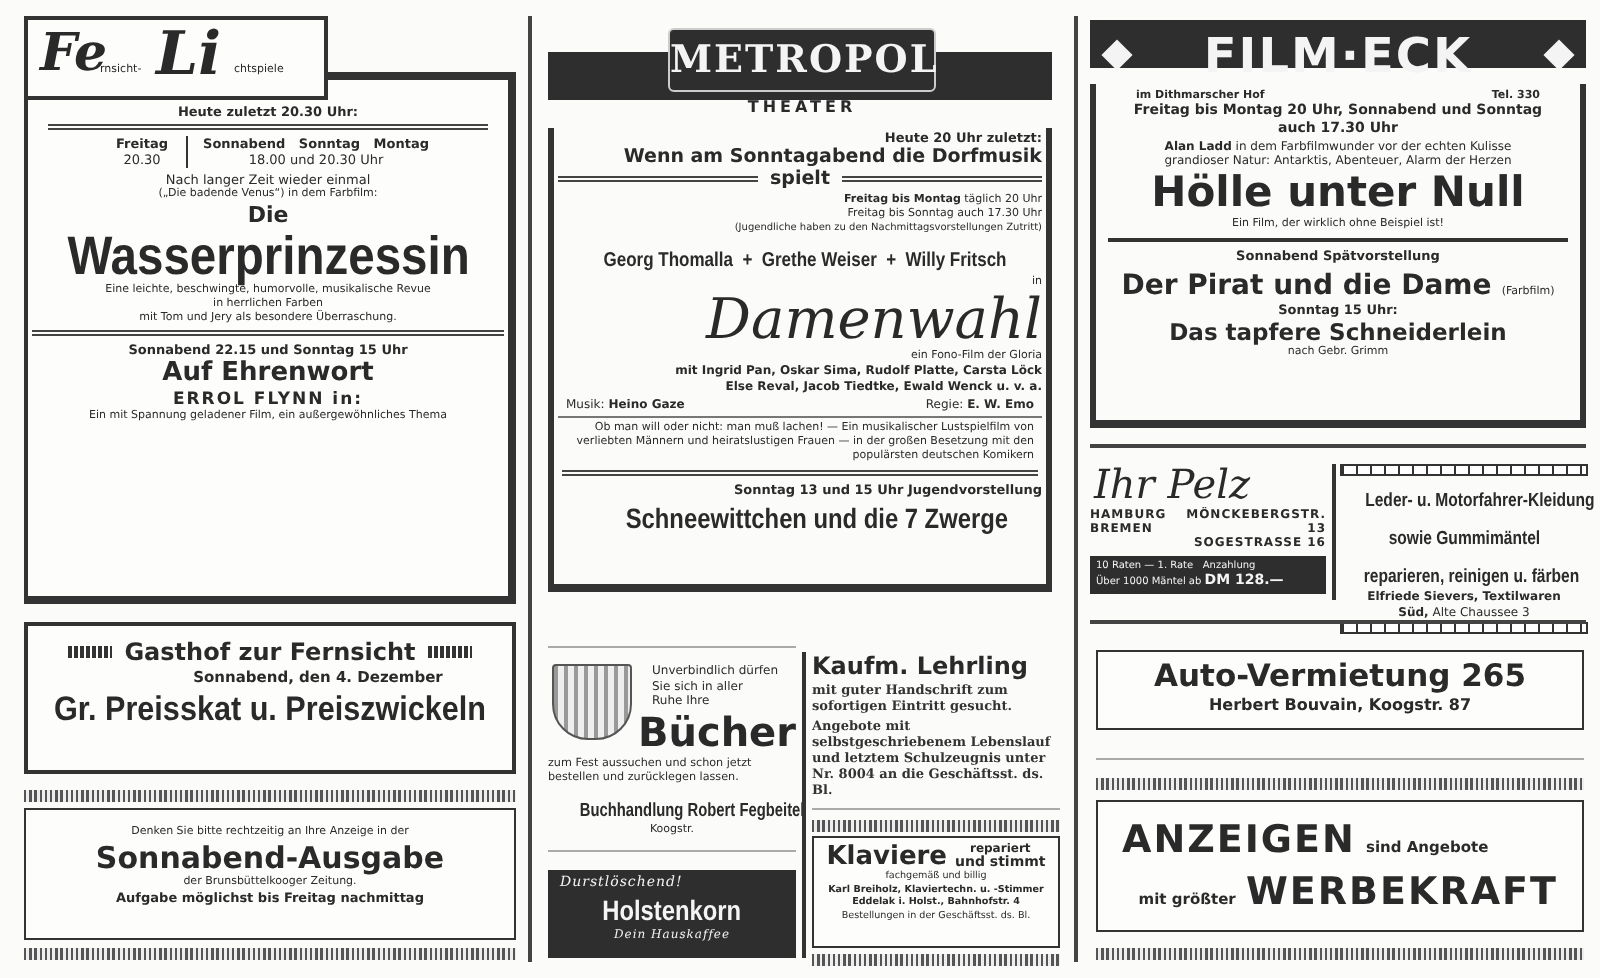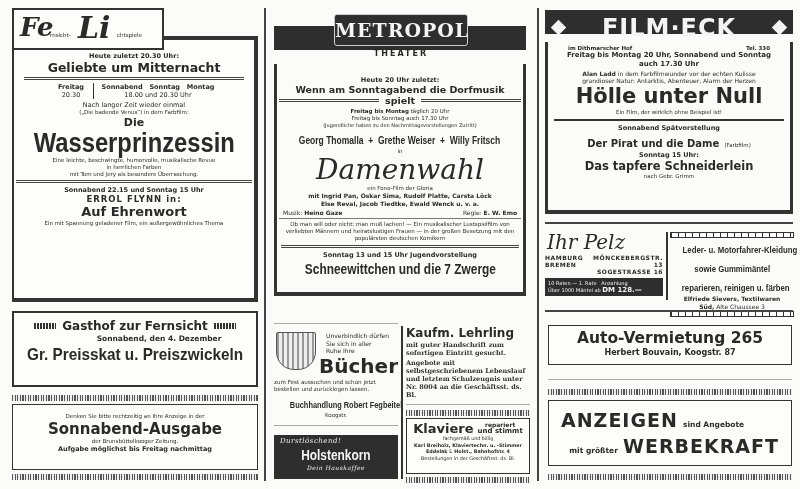--- a/index.html
+++ b/index.html
@@ -31,43 +31,42 @@
 
   <div class="abs" style="left:0;top:0;width:152px;height:42px;border:2px solid #333;background:#fdfdfb;z-index:2;">
     <span class="abs serif-it b" style="left:6px;top:2px;font-size:26px;">Fe</span>
     <span class="abs" style="left:36px;top:22px;font-size:5.5px;">rnsicht-</span>
     <span class="abs serif-it b" style="left:64px;top:0px;font-size:30px;">Li</span>
     <span class="abs" style="left:103px;top:22px;font-size:5.5px;">chtspiele</span>
   </div>
   <div class="abs" style="left:0;top:28px;width:246px;height:266px;border:2px solid #333;border-right-width:4px;border-bottom-width:4px;border-top-width:4px;background:#fdfdfb;"></div>
   <div class="abs c" style="left:4px;top:44px;width:236px;">
     <div class="small b">Heute zuletzt 20.30 Uhr:</div>
-    <div class="b" style="font-size:12.5px;line-height:15px;">Geliebte um Mitternacht</div>
     <div class="hr" style="margin:2px 8px 3px;"></div>
     <div style="display:flex;justify-content:center;align-items:flex-start;font-size:6.5px;line-height:8px;">
       <div style="width:40px;border-right:1.5px solid #333;padding-right:4px;">
         <div class="b">Freitag</div>
         <div>20.30</div>
       </div>
       <div style="padding-left:8px;">
         <div class="b" style="white-space:pre;">Sonnabend   Sonntag   Montag</div>
         <div>18.00 und 20.30 Uhr</div>
       </div>
     </div>
     <div class="small" style="margin-top:2px;">Nach langer Zeit wieder einmal</div>
     <div class="xs">(„Die badende Venus“) in dem Farbfilm:</div>
     <div class="b" style="font-size:11px;line-height:13px;">Die</div>
     <div class="cond" style="font-size:27px;line-height:28px;transform:scaleX(0.88);">Wasserprinzessin</div>
     <div class="xs">Eine leichte, beschwingte, humorvolle, musikalische Revue</div>
     <div class="xs">in herrlichen Farben</div>
     <div class="xs">mit Tom und Jery als besondere Überraschung.</div>
     <div class="hr" style="margin:2px 0 3px;"></div>
     <div class="small b">Sonnabend 22.15 und Sonntag 15 Uhr</div>
+    <div class="b" style="font-size:13px;line-height:16px;">Auf Ehrenwort</div>
     <div class="b" style="font-size:8.5px;line-height:10px;letter-spacing:1px;">ERROL FLYNN in:</div>
-    <div class="b" style="font-size:13px;line-height:16px;">Auf Ehrenwort</div>
     <div class="xs">Ein mit Spannung geladener Film, ein außergewöhnliches Thema</div>
   </div>
 </section>
 
 <section class="box c" style="left:12px;top:311px;width:246px;height:76px;">
   <div style="display:flex;align-items:center;justify-content:center;margin-top:6px;gap:6px;">
     <span style="display:inline-block;width:22px;height:6px;background:repeating-linear-gradient(90deg,#333 0 2px,transparent 2px 3px);"></span>
     <span class="b" style="font-size:12px;">Gasthof zur Fernsicht</span>
     <span style="display:inline-block;width:22px;height:6px;background:repeating-linear-gradient(90deg,#333 0 2px,transparent 2px 3px);"></span>
   </div>
@@ -85,21 +84,21 @@
 <div class="abs stripe" style="left:12px;top:474px;width:246px;"></div>
 
 <section class="abs" style="left:274px;top:6px;width:252px;height:290px;">
 
   <div class="abs dark" style="left:0;top:20px;width:252px;height:24px;"></div>
   <div class="abs dark c" style="left:60px;top:8px;width:134px;height:32px;border-radius:3px;border:1px solid #ccc;">
     <span class="b serif" style="font-family:'DejaVu Serif',serif;font-size:19px;line-height:30px;letter-spacing:1px;">METROPOL</span>
   </div>
   <div class="abs c b" style="left:60px;top:43px;width:134px;font-size:8px;letter-spacing:2px;">THEATER</div>
   <div class="abs" style="left:0;top:58px;width:252px;height:232px;border-left:3px solid #333;border-right:3px solid #333;border-bottom:4px solid #333;"></div>
-  <div class="abs c" style="left:5px;top:70px;width:242px;">
+  <div class="abs c" style="left:5px;top:59px;width:242px;text-align:right;">
     <div class="small b">Heute 20 Uhr zuletzt:</div>
     <div class="b" style="font-size:9.5px;line-height:11px;">Wenn am Sonntagabend die Dorfmusik</div>
     <div style="display:flex;align-items:center;gap:6px;">
       <div class="hr" style="flex:1;"></div>
       <span class="b" style="font-size:9.5px;line-height:11px;">spielt</span>
       <div class="hr" style="flex:1;"></div>
     </div>
     <div class="xs" style="margin-top:2px;"><span class="b">Freitag bis Montag</span><span> täglich 20 Uhr</span></div>
     <div class="xs">Freitag bis Sonntag auch 17.30 Uhr</div>
     <div class="xs" style="font-size:5px;">(Jugendliche haben zu den Nachmittagsvorstellungen Zutritt)</div>
@@ -186,21 +185,21 @@
       <span>Tel. 330</span>
     </div>
     <div class="b" style="font-size:7px;line-height:8.5px;">Freitag bis Montag 20 Uhr, Sonnabend und Sonntag</div>
     <div class="b" style="font-size:7px;line-height:8.5px;">auch 17.30 Uhr</div>
     <div class="xs" style="margin-top:2px;font-size:6px;"><b>Alan Ladd</b><span> in dem Farbfilmwunder vor der echten Kulisse</span></div>
     <div class="xs" style="font-size:6px;">grandioser Natur: Antarktis, Abenteuer, Alarm der Herzen</div>
     <div class="b" style="font-size:21px;line-height:25px;">Hölle unter Null</div>
     <div class="xs">Ein Film, der wirklich ohne Beispiel ist!</div>
     <div class="thin" style="margin:3px 4px;background:#333;height:1.5px;"></div>
     <div class="small b">Sonnabend Spätvorstellung</div>
-    <div><span class="b" style="font-size:10px;line-height:14px;margin-top:40px;">Der Pirat und die Dame</span> <span class="xs">(Farbfilm)</span></div>
+    <div><span class="b" style="font-size:14px;line-height:14px;margin-top:40px;">Der Pirat und die Dame</span> <span class="xs">(Farbfilm)</span></div>
     <div class="small b">Sonntag 15 Uhr:</div>
     <div class="b" style="font-size:11.5px;line-height:14px;">Das tapfere Schneiderlein</div>
     <div class="xs">nach Gebr. Grimm</div>
   </div>
 </section>
 
 <div class="abs" style="left:545px;top:222px;width:248px;height:2px;background:#444;"></div>
 
 <section class="abs" style="left:545px;top:230px;width:118px;height:72px;">
   <div class="serif-it" style="font-size:20px;line-height:24px;padding-left:2px;">Ihr Pelz</div>

